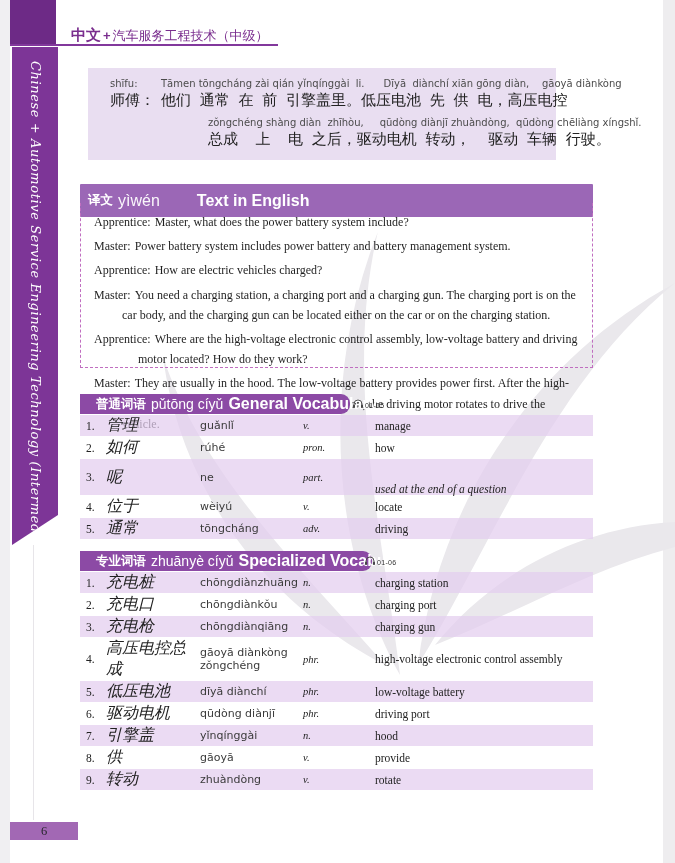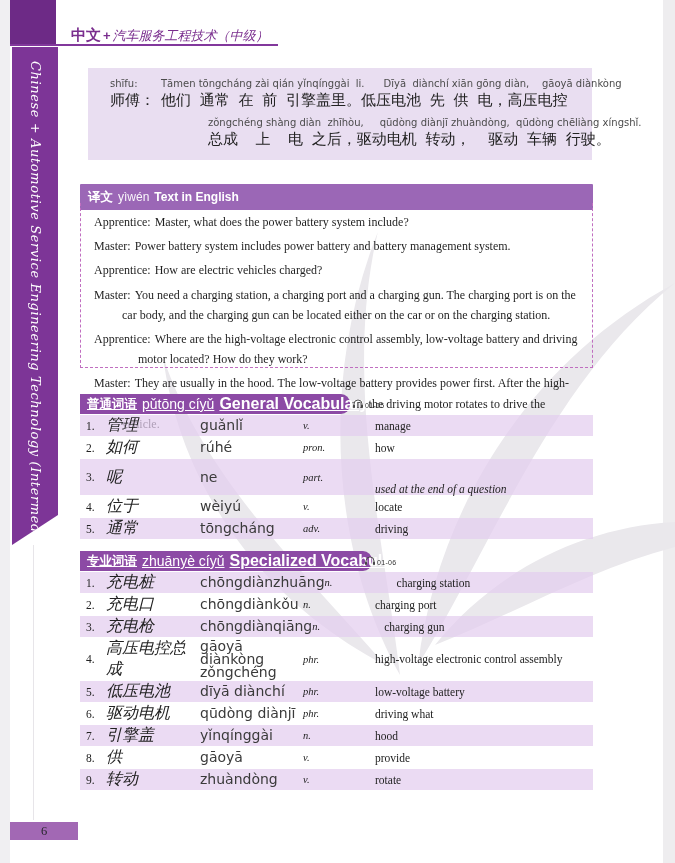--- a/index.html
+++ b/index.html
@@ -14,66 +14,66 @@
 
   
   .watermark{position:absolute;left:150px;top:120px;width:540px;height:580px;z-index:0;}
 
   
   .corner-box{position:absolute;left:10px;top:0;width:46px;height:44px;background:#6d2a86;z-index:2;}
   .header-rule{position:absolute;left:10px;top:44px;width:268px;height:2px;background:#82389c;z-index:2;}
   .page-header{position:absolute;left:71px;top:26px;z-index:2;color:#7a2e8e;white-space:nowrap;}
   .page-header .t-bold{font-size:15px;font-weight:bold;font-family:"Liberation Serif",serif;}
   .page-header .t-plus{font-size:13px;font-weight:bold;padding:0 2px;}
-  .page-header .t-rest{font-size:13px;font-family:"Liberation Serif",serif;font-style:italic;}
+  .page-header .t-rest{font-size:13px;font-family:"Liberation Serif",serif;}
 
   
   .ribbon{
     position:absolute;left:12px;top:47px;width:46px;height:498px;background:#7d3597;z-index:2;
     clip-path:polygon(0 0,100% 0,100% calc(100% - 30px),0 100%);
     display:flex;justify-content:center;
   }
   .ribbon span{
     writing-mode:vertical-rl;color:#ffffff;font-family:"DejaVu Serif",serif;
     font-style:italic;font-size:13px;letter-spacing:.6px;margin-top:14px;white-space:nowrap;
   }
 
   
   .pinyin-box{
-    position:absolute;left:88px;top:68px;width:504px;height:92px;background:#e9def1;z-index:1;
+    position:absolute;left:88px;top:68px;width:468px;height:92px;background:#e9def1;z-index:1;
     box-sizing:border-box;padding:9px 0 0 22px;color:#2e2e2e;
   }
   .py-line{font-size:10px;color:#4b4b4b;white-space:pre;line-height:13px;font-family:"DejaVu Sans",sans-serif;}
   .hz-line{font-size:15px;line-height:20px;font-family:"DejaVu Serif",serif;white-space:pre;word-spacing:4px;color:#222;}
   .dlg-row{display:flex;}
   .dlg-label{flex:0 0 auto;margin-right:6px;}
   .dlg-line2{margin-left:98px;margin-top:6px;}
 
   
   .trans-banner{
-    position:absolute;left:80px;top:184px;width:513px;height:26px;background:#9b67b6;z-index:1;
+    position:absolute;left:80px;top:184px;width:513px;height:33px;background:#9b67b6;z-index:1;
     color:#fff;display:flex;align-items:center;box-sizing:border-box;padding-left:8px;border-radius:1px;
   }
   .trans-banner .b1{font-weight:bold;font-size:12.5px;font-family:"DejaVu Sans",sans-serif;}
-  .trans-banner .b2{font-size:12px;margin:12px 5px;opacity:.95;}
-  .trans-banner .b3{font-weight:bold;font-size:12px;}
+  .trans-banner .b2{font-size:16px;margin:12px 5px;opacity:.95;}
+  .trans-banner .b3{font-weight:bold;font-size:16px;margin-left:32px;}
   .trans-box{
     position:absolute;left:80px;top:203px;width:513px;height:165px;z-index:1;box-sizing:border-box;
     border-left:1px dashed #c06ec0;border-right:1px dashed #c06ec0;border-bottom:1px dashed #c06ec0;
     padding:5px 9px 0 9px;font-family:"Liberation Serif",serif;font-size:12px;color:#1f1f1f;
   }
   .trans-box p{margin:4px;line-height:20.2px;}
   .trans-box .speaker{margin-right:4px;}
   .hang-m{padding-left:28px;text-indent:-28px;}
   .hang-a{padding-left:44px;text-indent:-44px;}
 
   
   .vocab-pill{
     position:absolute;height:20px;background:#8c4aa5;z-index:1;color:#fff;border-radius:0 9px 9px 0;
-    display:flex;align-items:center;box-sizing:border-box;padding-left:7px;white-space:nowrap;text-decoration:underline;
+    display:flex;align-items:center;box-sizing:border-box;padding-left:16px;white-space:nowrap;
   }
   .vocab-pill .b1{font-weight:bold;font-size:12.5px;font-family:"DejaVu Sans",sans-serif;}
   .vocab-pill .b2{font-size:14px;margin:0 5px;}
   .vocab-pill .b3{font-weight:bold;font-size:16px;}
   .pill-general{left:80px;top:394px;width:270px;}
   .pill-special{left:80px;top:551px;width:292px;}
   .audio-tag{position:absolute;z-index:1;display:flex;align-items:flex-end;color:#333;}
   .audio-general{left:352px;top:398px;}
   .audio-special{left:364px;top:555px;}
   .audio-tag svg{display:block;}
@@ -83,21 +83,21 @@
   .vtable{position:absolute;left:80px;width:513px;z-index:1;}
   .vt-general{top:415px;}
   .vt-special{top:572px;}
   .vrow{
     display:flex;align-items:center;min-height:20px;margin-bottom:1px;box-sizing:border-box;
     font-size:11.5px;color:#222;
   }
   .vrow:nth-child(odd){background:rgba(227,205,238,0.72);}
   .vrow .c-num{flex:0 0 20px;padding-left:6px;font-family:"Liberation Serif",serif;}
   .vrow .c-hanzi{flex:0 0 94px;font-family:"DejaVu Serif",serif;font-size:16px;font-style:italic;}
-  .vrow .c-pinyin{flex:0 0 103px;font-family:"DejaVu Sans",sans-serif;font-size:14px;color:#3a3a3a;line-height:13px;}
+  .vrow .c-pinyin{flex:0 0 103px;font-family:"DejaVu Sans",sans-serif;font-size:11px;color:#3a3a3a;line-height:13px;}
   .vrow .c-pos{flex:0 0 72px;font-family:"Liberation Serif",serif;font-style:italic;font-size:10.5px;}
   .vrow .c-mean{flex:1 1 auto;font-family:"Liberation Serif",serif;font-size:11.5px;}
   .vrow .c-mean.italic{font-style:italic;margin-top:24px;}
   .vrow.tall{min-height:32px;}
 
   
   .page-bar{
     position:absolute;left:10px;top:822px;width:68px;height:18px;background:#a268b4;z-index:2;
     display:flex;align-items:center;justify-content:center;
     font-family:"Liberation Serif",serif;font-size:12.5px;color:#26262b;
@@ -258,21 +258,21 @@
       <span class="c-hanzi">低压电池</span>
       <span class="c-pinyin">dīyā diànchí</span>
       <span class="c-pos">phr.</span>
       <span class="c-mean">low-voltage battery</span>
     </div>
   <div class="vrow">
       <span class="c-num">6.</span>
       <span class="c-hanzi">驱动电机</span>
       <span class="c-pinyin">qūdòng diànjī</span>
       <span class="c-pos">phr.</span>
-      <span class="c-mean">driving what</span>
+      <span class="c-mean">driving port</span>
     </div>
   <div class="vrow">
       <span class="c-num">7.</span>
       <span class="c-hanzi">引擎盖</span>
       <span class="c-pinyin">yǐnqínggài</span>
       <span class="c-pos">n.</span>
       <span class="c-mean">hood</span>
     </div>
   <div class="vrow">
       <span class="c-num">8.</span>

